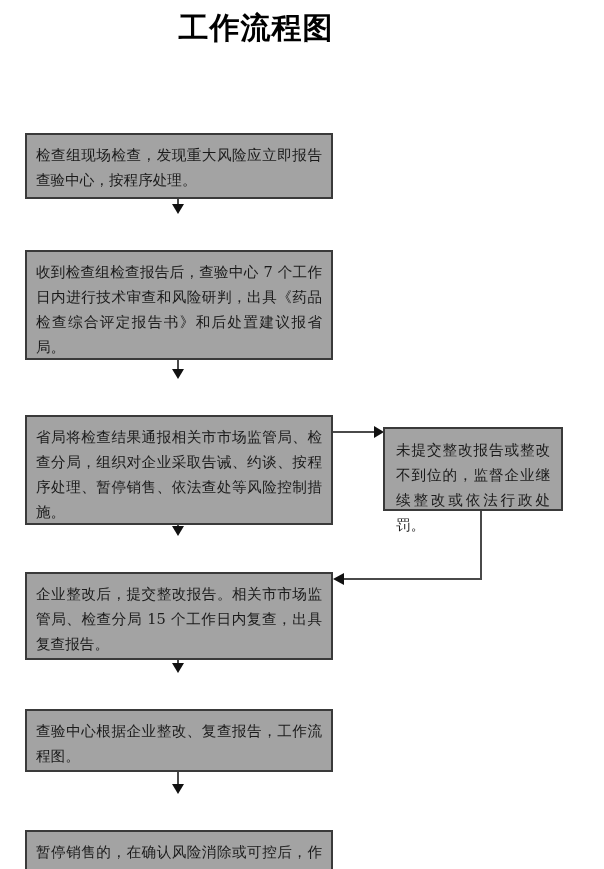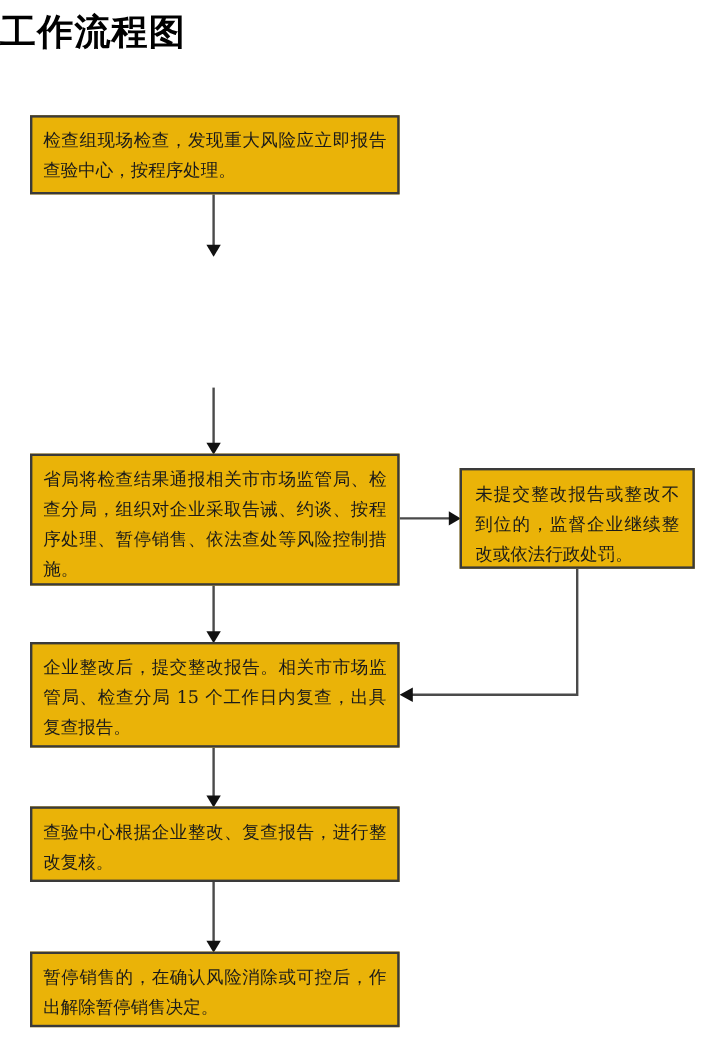--- a/index.html
+++ b/index.html
@@ -20,58 +20,60 @@
     left: 0; top: 0;
     width: 604px;
     height: 869px;
   }
 
   .title {
     position: absolute;
     left: 0;
     top: 8px;
     width: 512px;
+    text-align: center;
     font-family: "DejaVu Serif", "Liberation Serif", serif;
     font-weight: bold;
     font-size: 30px;
     letter-spacing: 1px;
     color: #000000;
     line-height: 40px;
   }
 
   .node {
     position: absolute;
     box-sizing: border-box;
     border: 2px solid #3a3a3a;
-    background: #eab308;
+    background: #a3a3a3;
     color: #1a1a1a;
     font-size: 14.6px;
     line-height: 25px;
     text-align: justify;
     text-justify: inter-character;
     padding: 7px 9px 6px 9px;
     font-family: "DejaVu Serif", "Liberation Serif", serif;
+    margin-top: 37px;
   }
   .node p {
     margin: 0;
     text-align: justify;
     text-justify: inter-character;
     text-align-last: left;
   }
 
   
   #node-1 { left: 25px; top: 96px;  width: 308px; height: 66px; }
   #node-2 { left: 25px; top: 213px; width: 308px; height: 110px; }
   #node-3 { left: 25px; top: 378px; width: 308px; height: 110px; }
   #node-4 { left: 25px; top: 535px; width: 308px; height: 88px; }
   #node-5 { left: 25px; top: 672px; width: 308px; height: 63px; }
   #node-6 { left: 25px; top: 793px; width: 308px; height: 63px; }
 
   
-  #node-side { left: 383px; top: 390px; width: 196px; height: 84px;
+  #node-side { left: 383px; top: 390px; width: 180px; height: 84px;
                font-size: 14.6px; line-height: 25px; padding: 8px 11px; }
 
   svg.links {
     position: absolute;
     left: 0; top: 0;
     width: 604px;
     height: 869px;
     pointer-events: none;
   }
   svg.links line, svg.links path {
@@ -123,34 +125,37 @@
     <g>
       <line x1="178" y1="735" x2="178" y2="785"></line>
       <polygon points="172,784 184,784 178,794"></polygon>
     </g>
   </svg>
 
   <div class="node" id="node-1">
     <p>检查组现场检查，发现重大风险应立即报告查验中心，按程序处理。</p>
   </div>
 
+  <div class="node" id="node-2">
+    <p>收到检查组检查报告后，查验中心 7 个工作日内进行技术审查和风险研判，出具《药品检查综合评定报告书》和后处置建议报省局。</p>
+  </div>
 
   <div class="node" id="node-3">
     <p>省局将检查结果通报相关市市场监管局、检查分局，组织对企业采取告诫、约谈、按程序处理、暂停销售、依法查处等风险控制措施。</p>
   </div>
 
   <div class="node" id="node-side">
     <p>未提交整改报告或整改不到位的，监督企业继续整改或依法行政处罚。</p>
   </div>
 
   <div class="node" id="node-4">
     <p>企业整改后，提交整改报告。相关市市场监管局、检查分局 15 个工作日内复查，出具复查报告。</p>
   </div>
 
   <div class="node" id="node-5">
-    <p>查验中心根据企业整改、复查报告，进行整改复核。</p>
+    <p>查验中心根据企业整改、复查报告，工作流程图。</p>
   </div>
 
   <div class="node" id="node-6">
     <p>暂停销售的，在确认风险消除或可控后，作出解除暂停销售决定。</p>
   </div>
 
 </div>
 
 </body></html>

